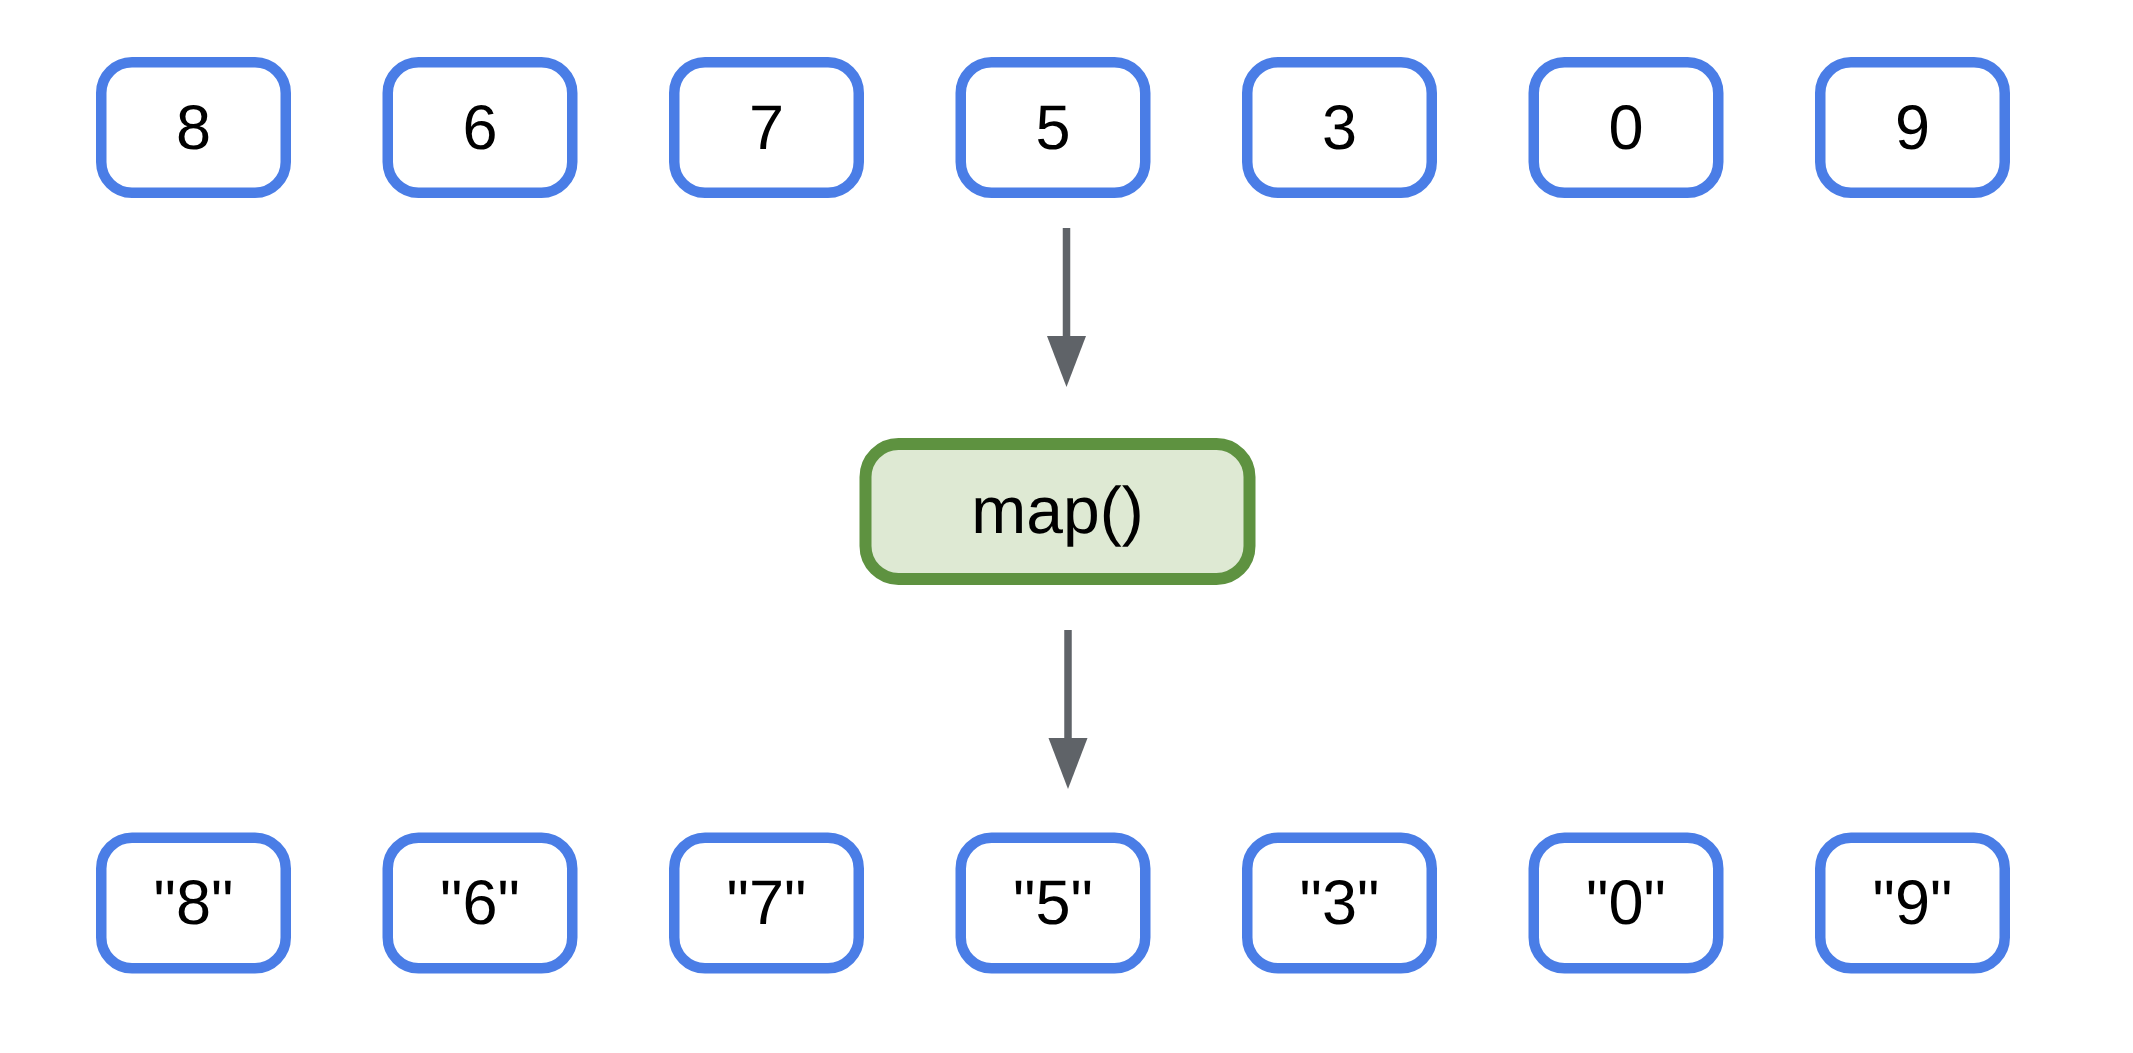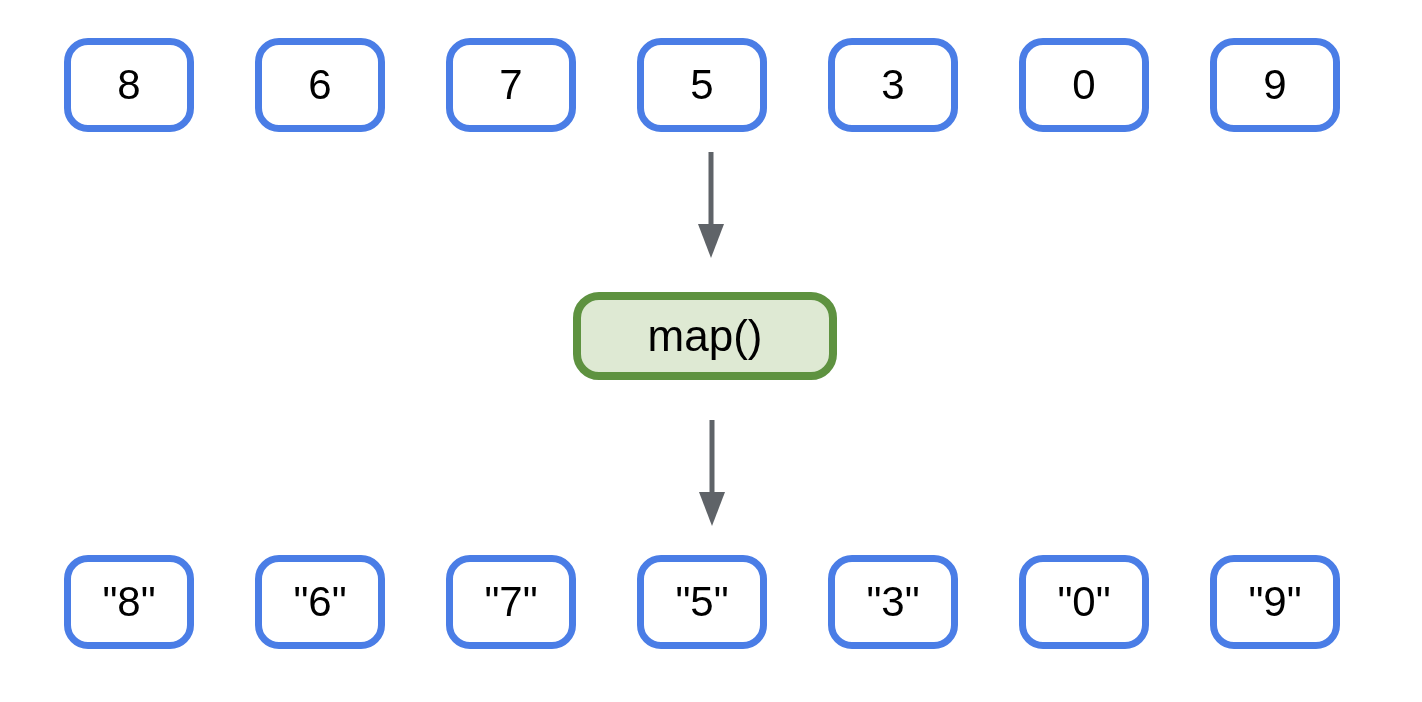--- a/index.html
+++ b/index.html
@@ -47,21 +47,21 @@
     font-size: 42px;
     line-height: 1;
     color: var(--text);
   }
 
   .fn-box {
     position: absolute;
     left: 573px;
     top: 292px;
     width: 264px;
-    height: 88px;
+    height: 98px;
     background: var(--fn-fill);
     border: 8px solid var(--fn-border);
     border-radius: 26px;
     display: flex;
     align-items: center;
     justify-content: center;
     font-size: 44px;
     line-height: 1;
     color: var(--text);
   }

